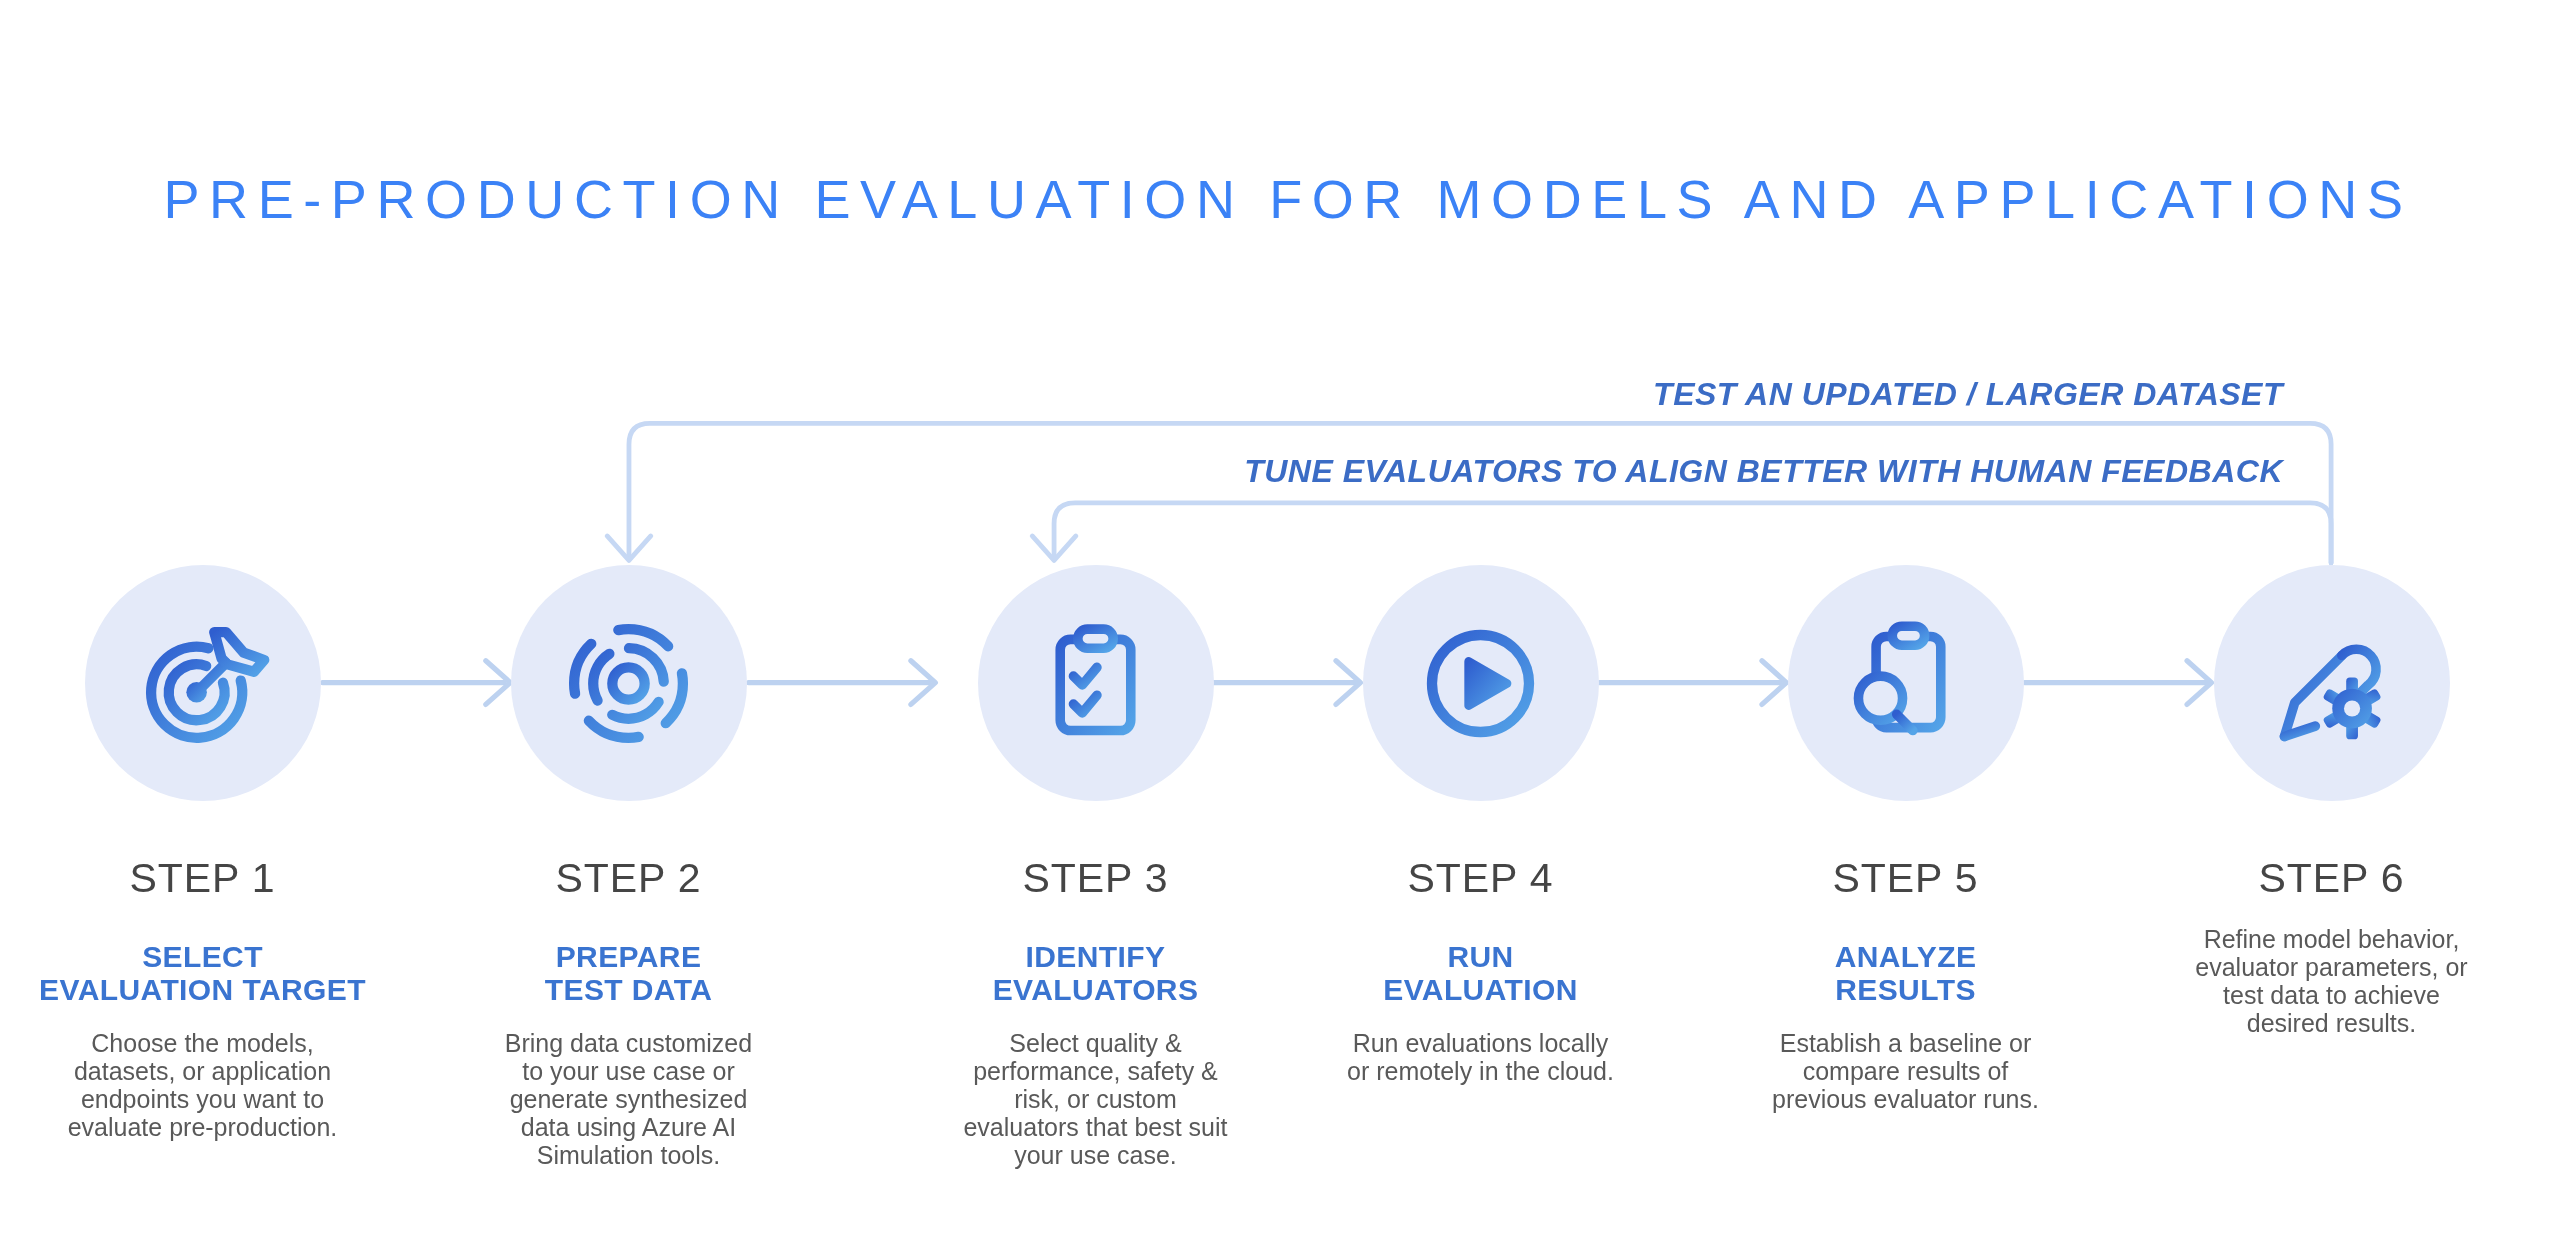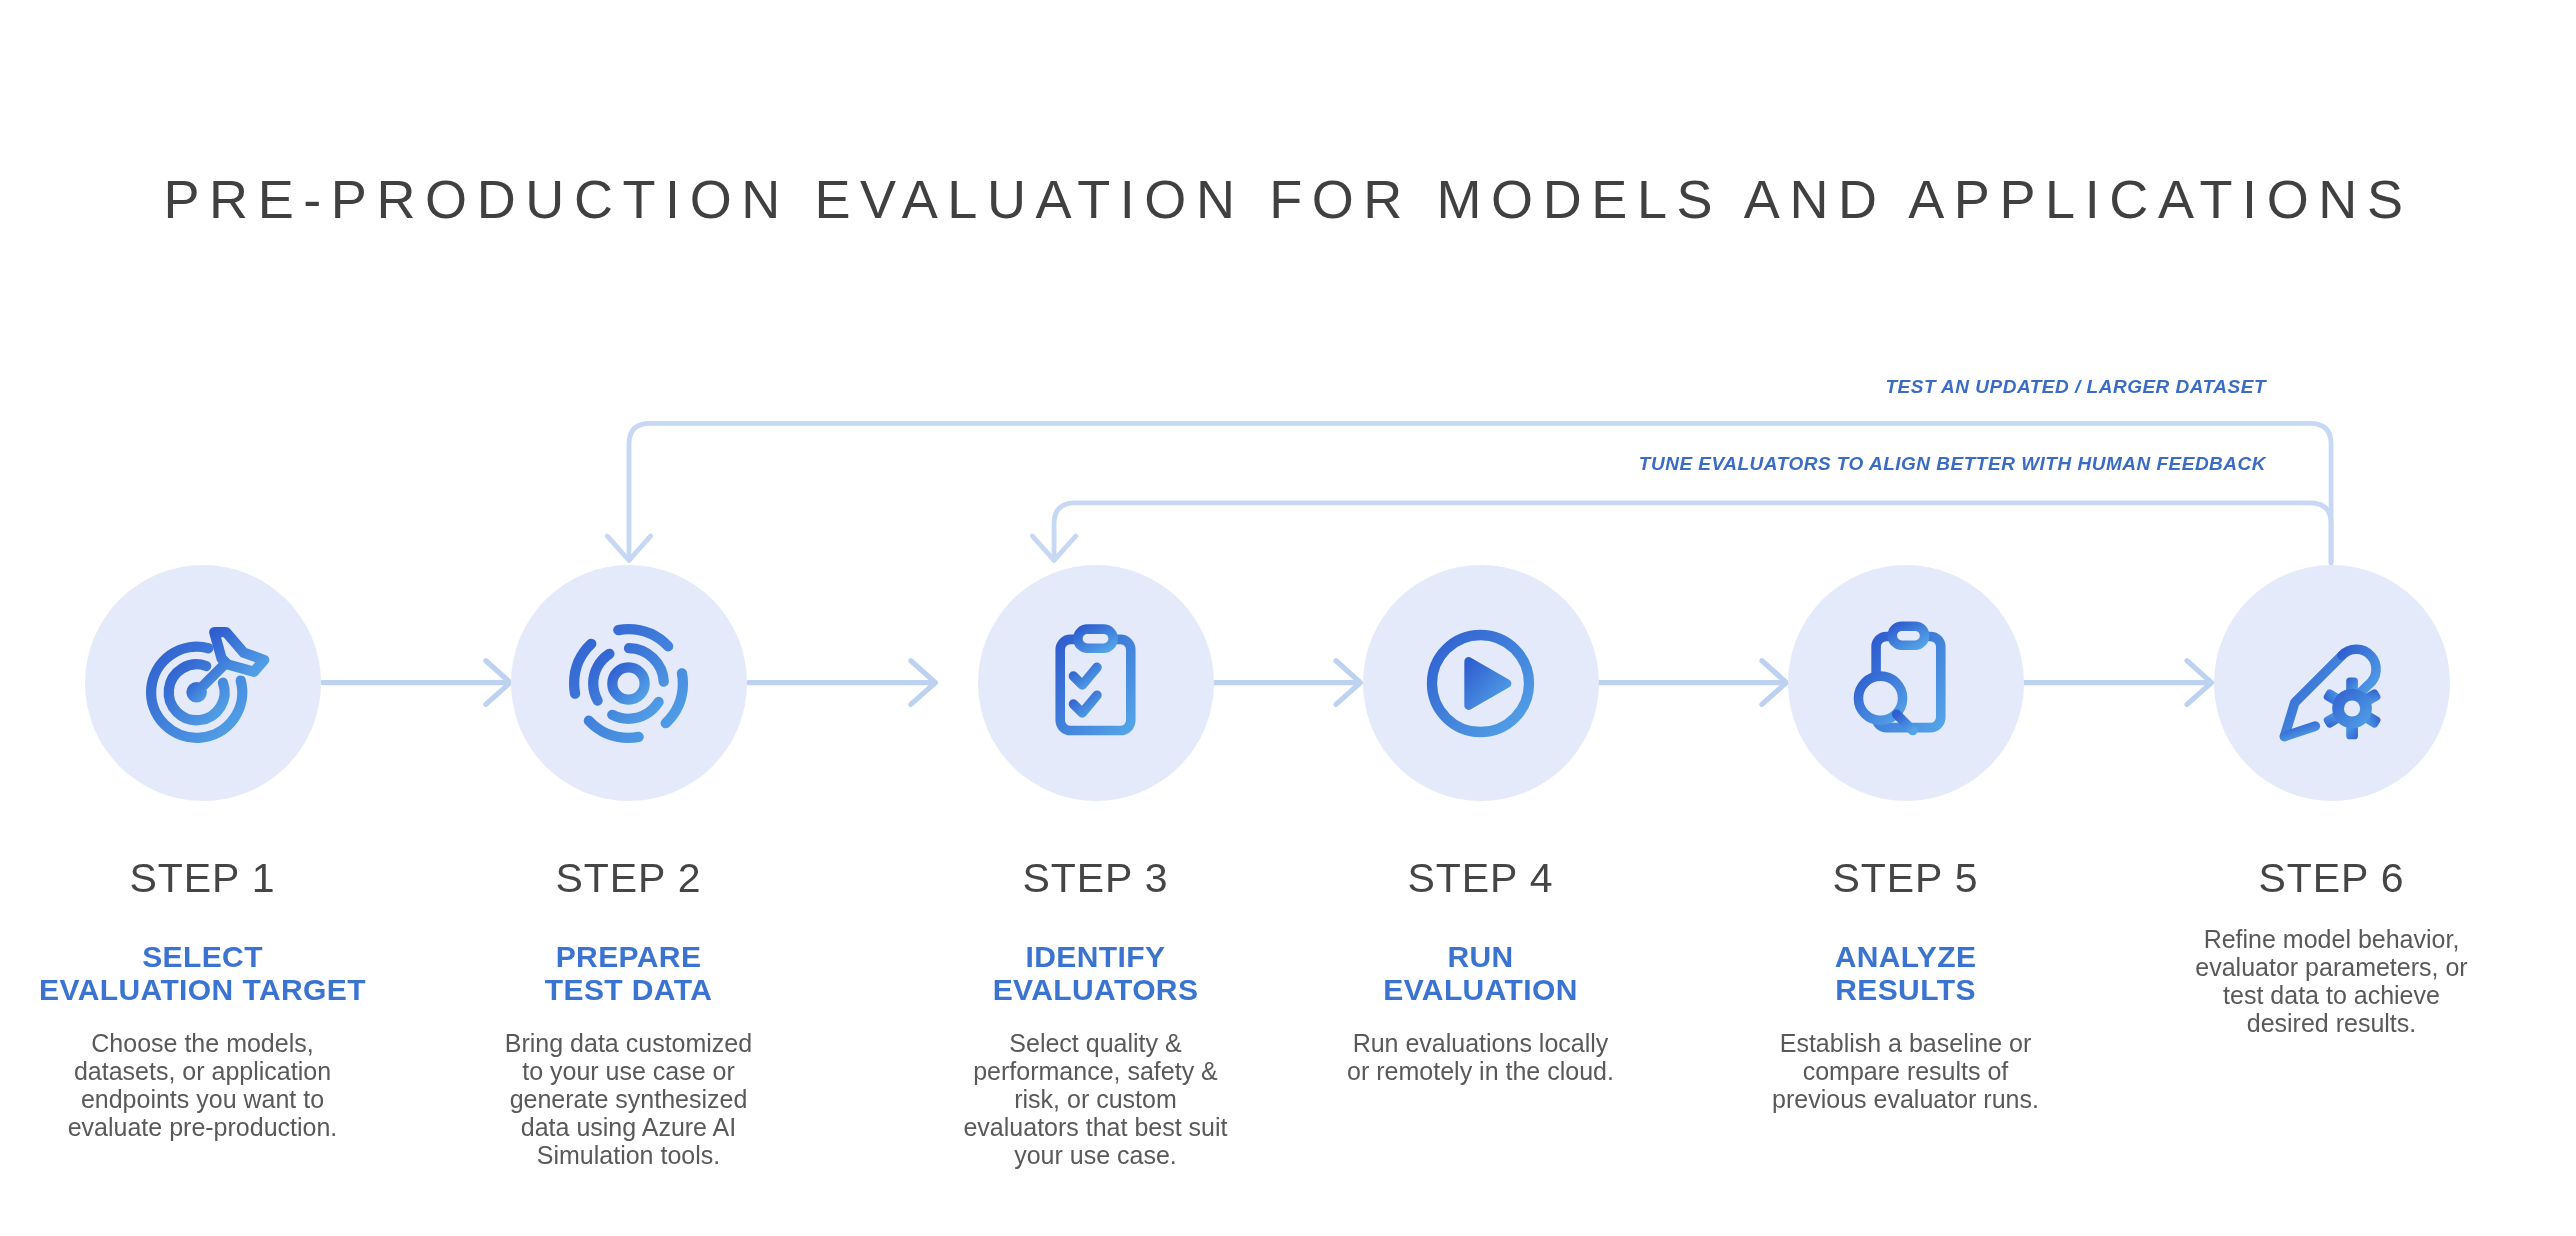--- a/index.html
+++ b/index.html
@@ -9,29 +9,29 @@
     background:#ffffff;
     font-family:"Liberation Sans", sans-serif;
     overflow:hidden;
   }
   .title{
     position:absolute;
     left:0;top:168px;width:2576px;
     text-align:center;
     font-size:54px;
     letter-spacing:9.6px;
-    color:#404040;
+    color:#3b82f6;
     font-weight:400;
     white-space:nowrap;
   }
   .connectors{position:absolute;left:0;top:0;}
   .feedback-label{
     position:absolute;
-    right:310px;
-    font-size:19px;
+    right:293px;
+    font-size:32px;
     font-weight:bold;
     font-style:italic;
     color:#3b6cc5;
     letter-spacing:0.5px;
     white-space:nowrap;
   }
   .feedback-label.l1{top:376px;}
   .feedback-label.l2{top:453px;margin-left:8px;}
   .step-col{
     position:absolute;

